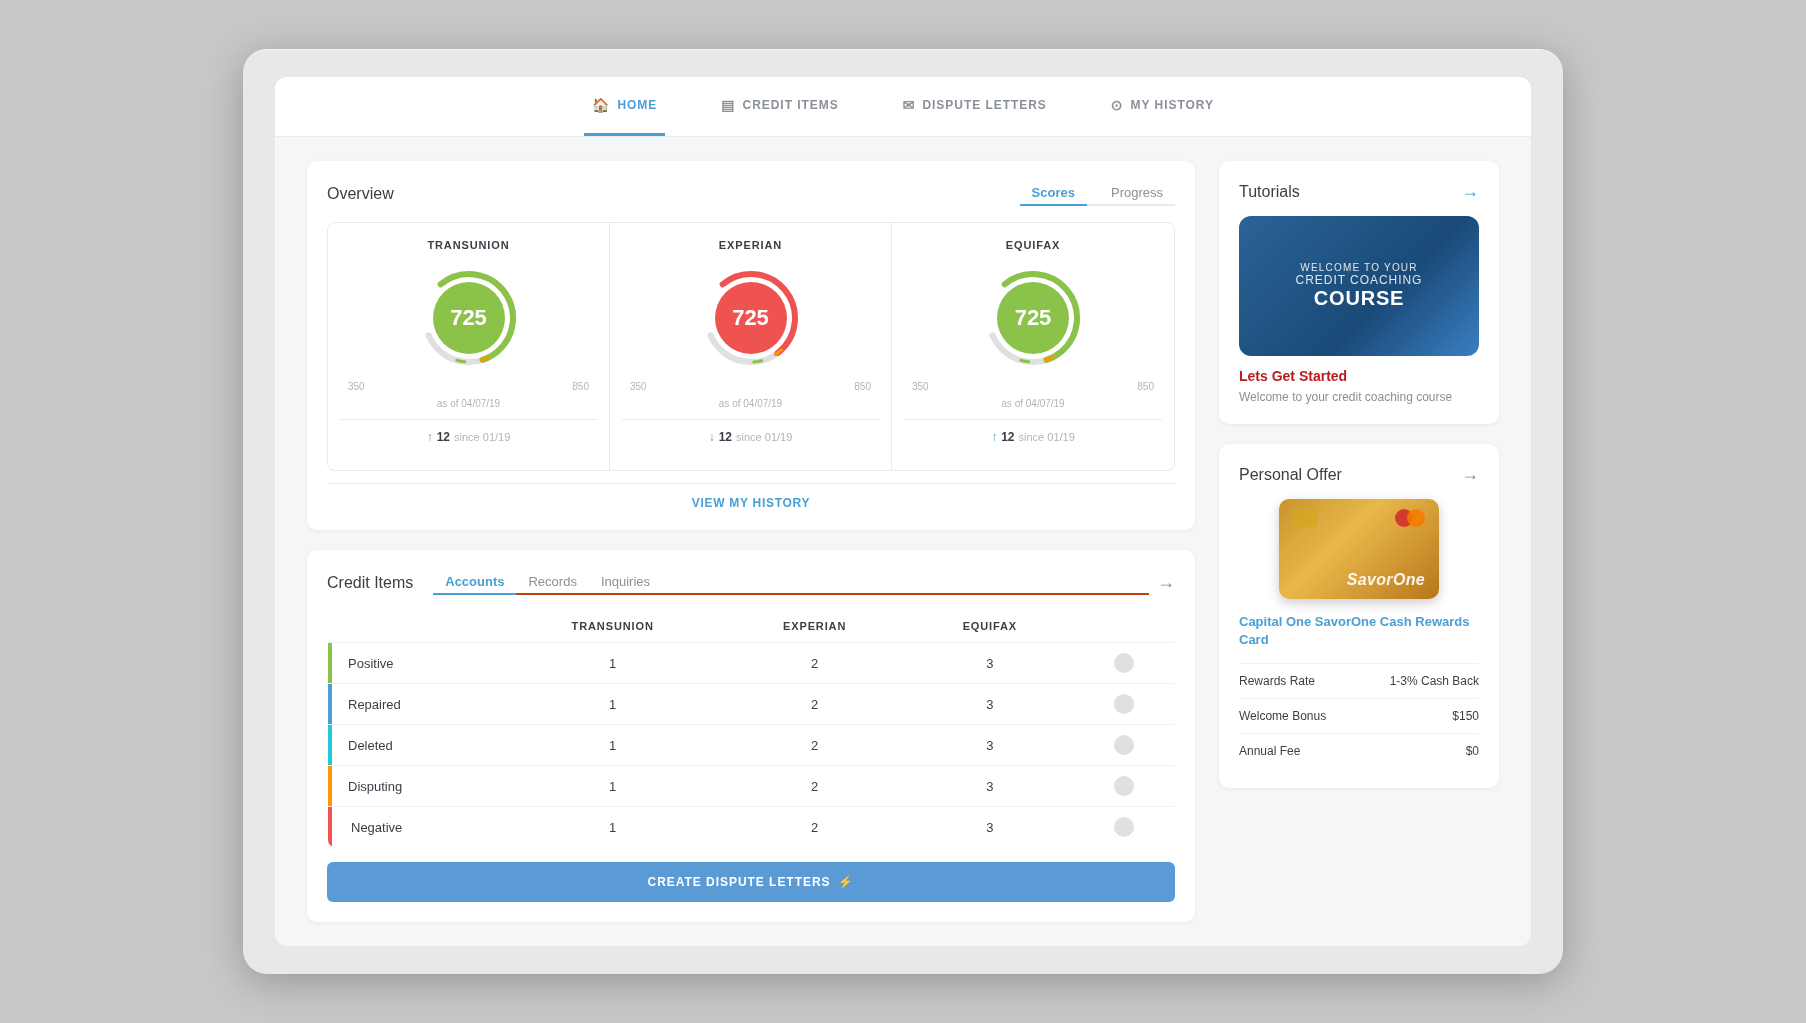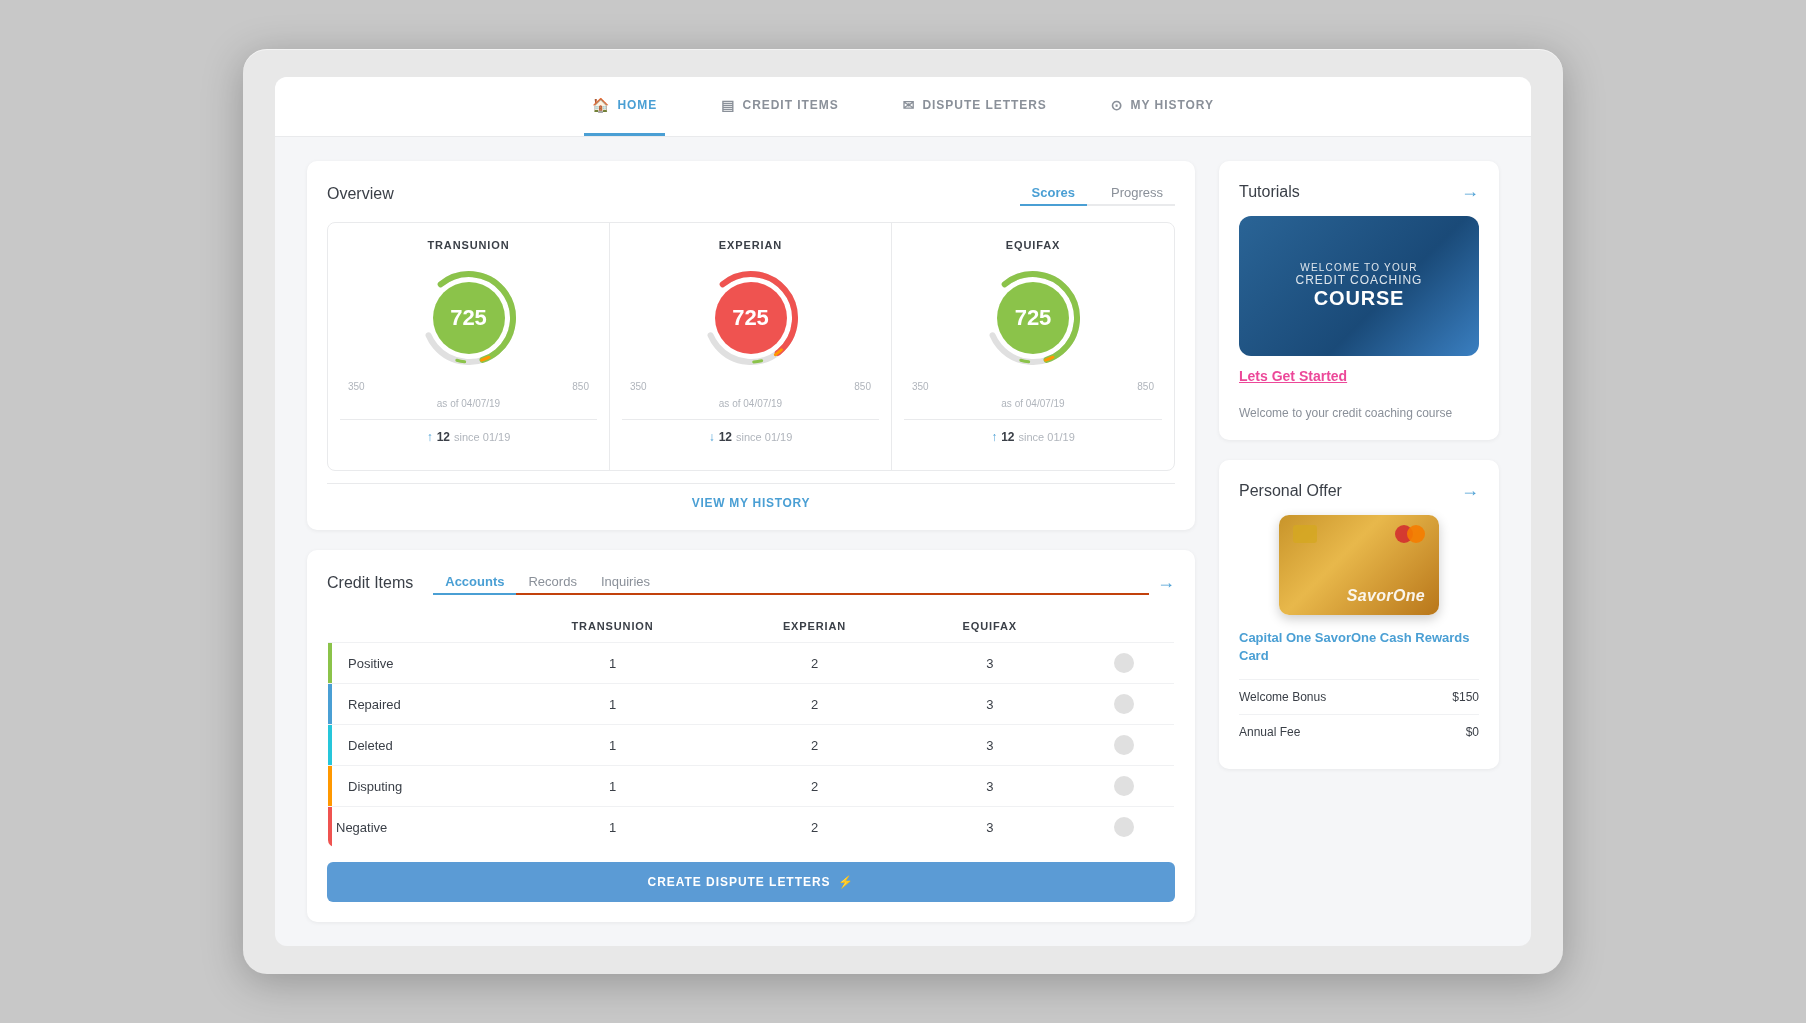--- a/index.html
+++ b/index.html
@@ -353,23 +353,22 @@
       opacity: 0.85;
     }
     .tutorial-image-text .course {
       font-size: 20px;
       font-weight: 900;
       letter-spacing: 0.04em;
     }
     .tutorial-card-title {
       font-size: 14px;
       font-weight: 600;
-      color: #ec4899;
-      margin-bottom: 22px;
-      text-decoration: underline;
+      color: #b91c1c;
+      margin-bottom: 6px;
     }
     .tutorial-card-desc {
       font-size: 12px;
       color: #8a9099;
     }
 
     .offer-card {}
     .offer-header {
       display: flex;
       align-items: center;
@@ -633,21 +632,21 @@
       Disputing
     </td>
     <td>1</td>
     <td>2</td>
     <td>3</td>
     <td>
                     <div class="row-dot"></div>
                   </td>
   </tr>
                 <tr>
-    <td style="position:relative; padding-left:8px;">
+    <td style="position:relative; padding-left:23px;">
       <div class="row-indicator red"></div>
       Negative
     </td>
     <td>1</td>
     <td>2</td>
     <td>3</td>
     <td>
                     <div class="row-dot"></div>
                   </td>
   </tr>
@@ -692,20 +691,24 @@
                   <div class="brand-circle red"></div>
                   <div class="brand-circle orange"></div>
                 </div>
               </div>
               <div class="card-logo">SavorOne</div>
             </div>
           </div>
           <div class="offer-card-title">Capital One SavorOne Cash Rewards Card</div>
           <div id="offer-details">
               <div class="offer-detail-row">
+    <span class="offer-detail-label">Rewards Rate</span>
+    <span class="offer-detail-value">1-3% Cash Back</span>
+  </div>
+              <div class="offer-detail-row">
     <span class="offer-detail-label">Welcome Bonus</span>
     <span class="offer-detail-value">$150</span>
   </div>
               <div class="offer-detail-row">
     <span class="offer-detail-label">Annual Fee</span>
     <span class="offer-detail-value">$0</span>
   </div>
             </div>
         </div>
 

